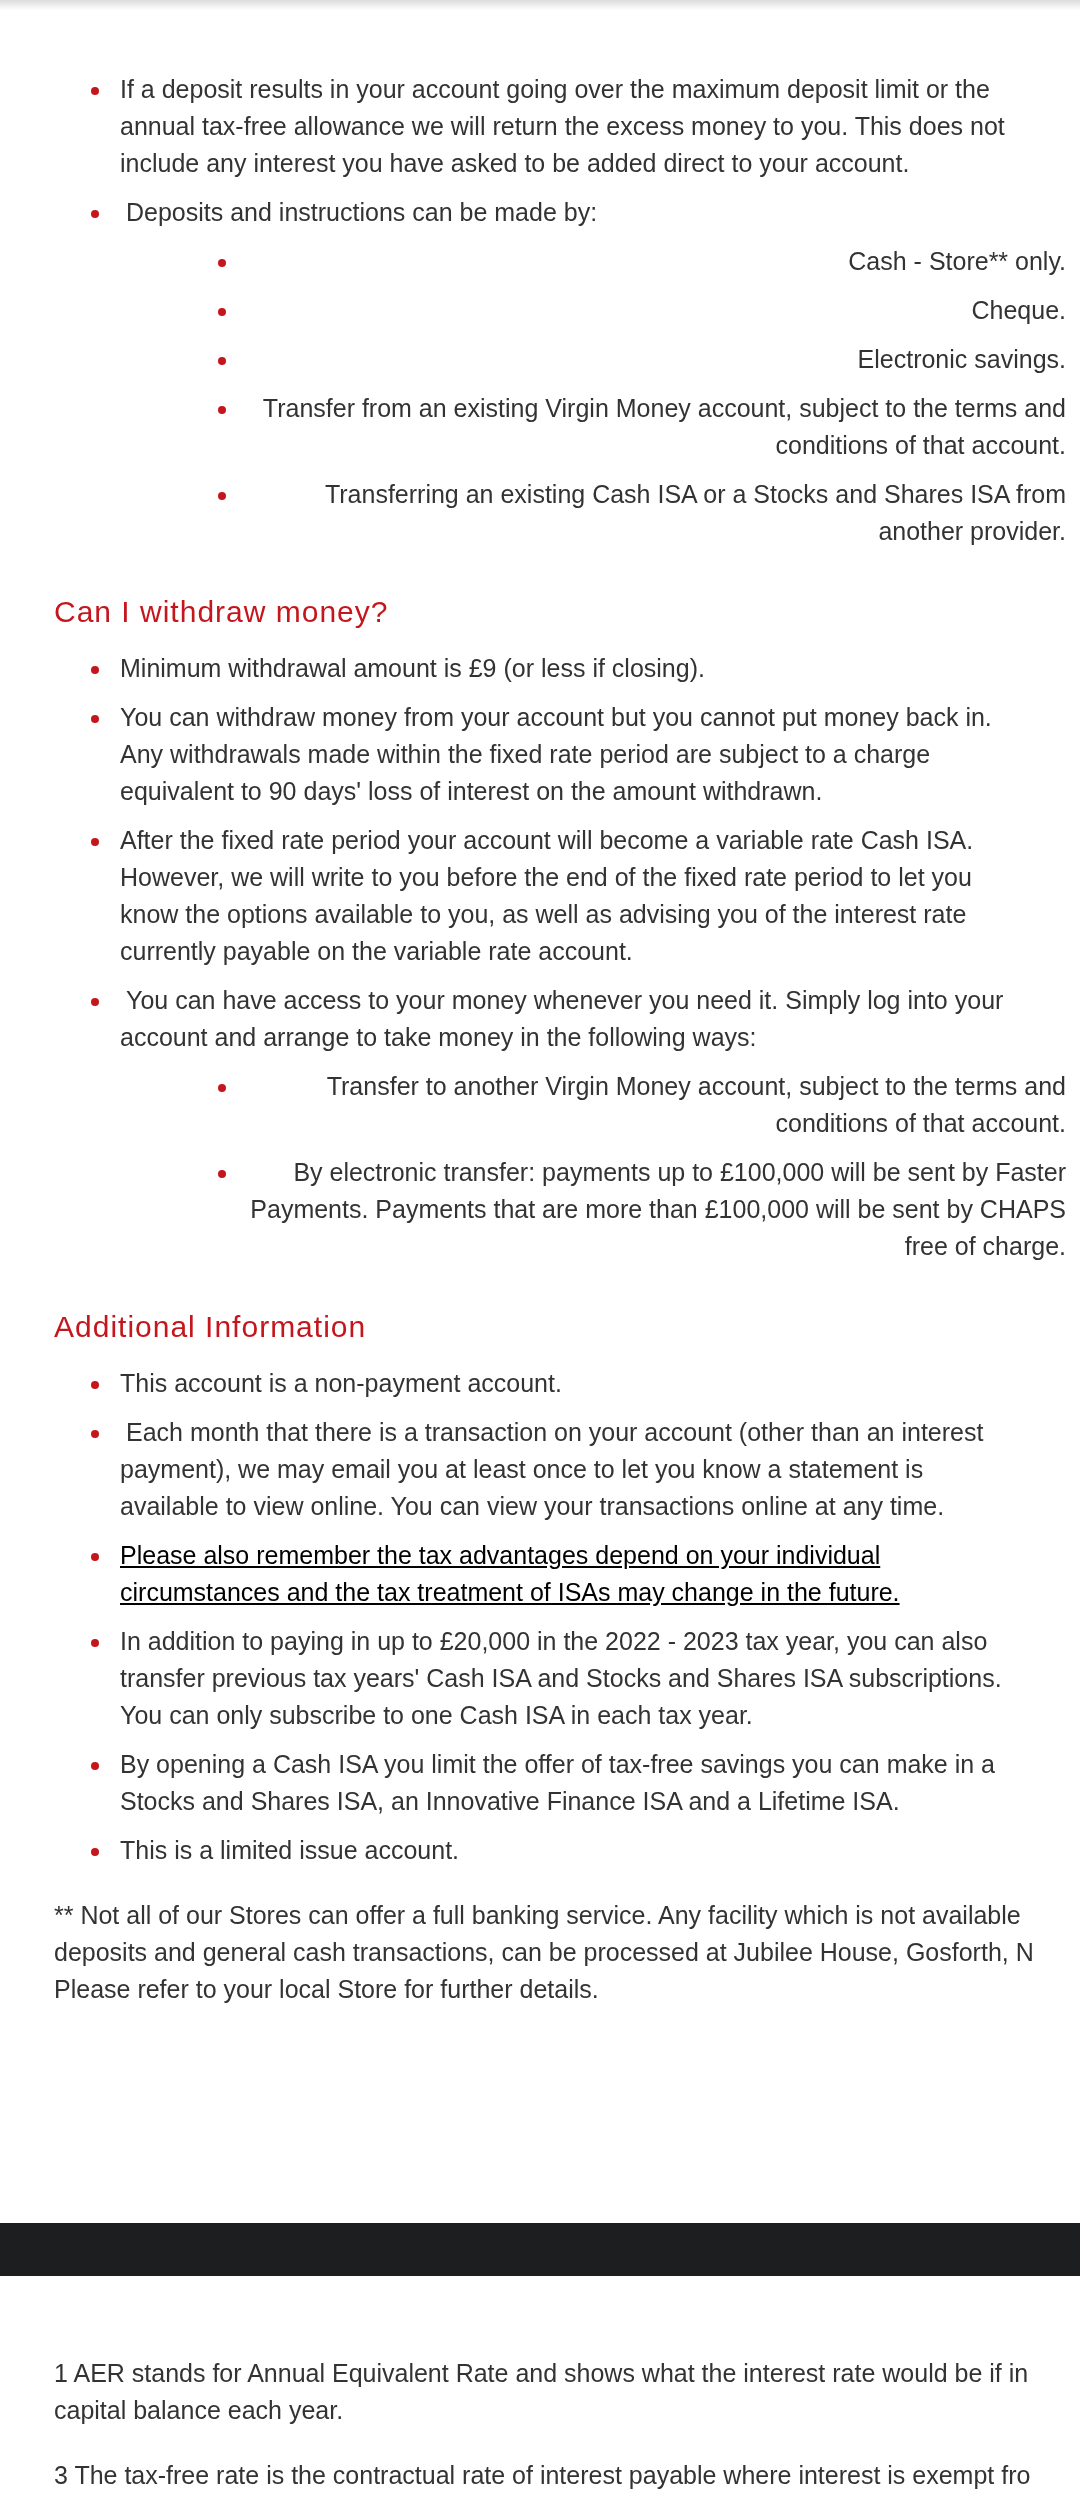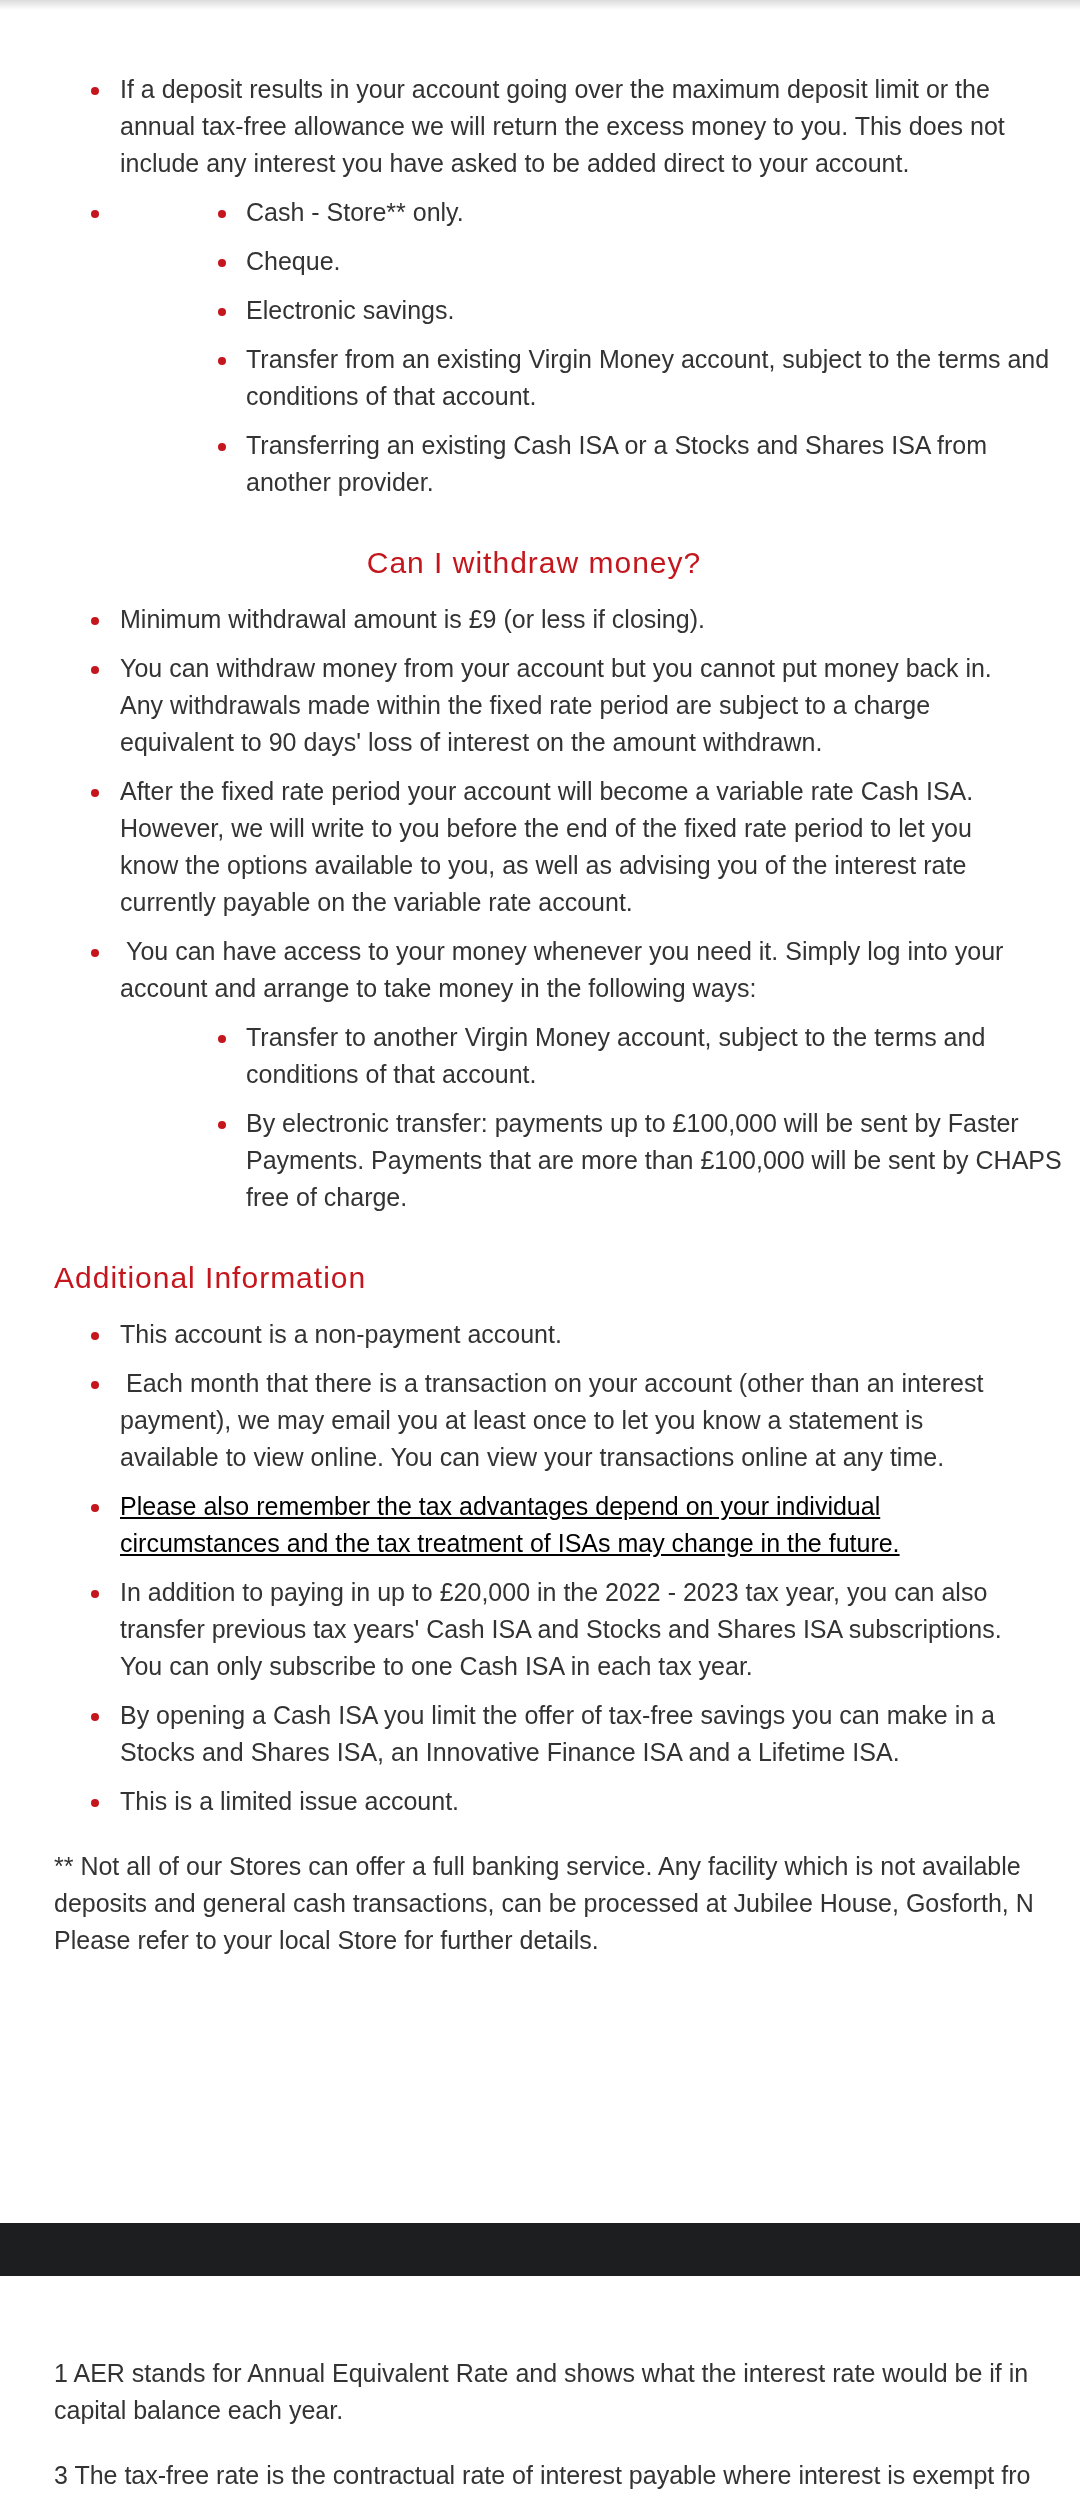--- a/index.html
+++ b/index.html
@@ -56,37 +56,38 @@
       width: 8px;
       height: 8px;
       border-radius: 50%;
       background: #c4161c;
       top: 16px;
     }
     ul.l1 > li::before { left: 28px; }
     ul.l2 {
       margin-top: 12px;
       margin-bottom: 0;
+      text-align: right;
     }
     ul.l2 > li {
       padding-left: 57px;
       margin-left: 60px;
       width: 820px;
     }
     ul.l2 > li::before { left: 29px; }
     .sp { padding-left: 6px; }
     h2 {
       margin: 0;
       color: #c4161c;
       font-weight: normal;
       font-size: 30px;
       letter-spacing: 1px;
       line-height: 40px;
     }
-    .h-withdraw { margin-top: 42px; margin-bottom: 18px; text-align: center; }
+    .h-withdraw { margin-top: 42px; margin-bottom: 18px; }
     .h-additional { margin-top: 42px; margin-bottom: 18px; }
     a.tax-link {
       color: #000000;
       text-decoration: underline;
     }
     .store-note {
       margin-top: 28px;
       font-size: 25px;
       line-height: 37px;
       white-space: nowrap;
@@ -120,20 +121,21 @@
 
 <div class="content">
   <div class="wrap">
     <div class="inner">
 
       <ul class="l1">
         <li>
           <span>If a deposit results in your account going over the maximum deposit limit or the annual tax-free allowance we will return the excess money to you. This does not include any interest you have asked to be added direct to your account.</span>
         </li>
         <li>
+          <span class="sp">Deposits and instructions can be made by:</span>
           <ul class="l2">
             <li><span>Cash - Store** only.</span></li>
             <li><span>Cheque.</span></li>
             <li><span>Electronic savings.</span></li>
             <li><span>Transfer from an existing Virgin Money account, subject to the terms and conditions of that account.</span></li>
             <li><span>Transferring an existing Cash ISA or a Stocks and Shares ISA from another provider.</span></li>
           </ul>
         </li>
       </ul>
 

